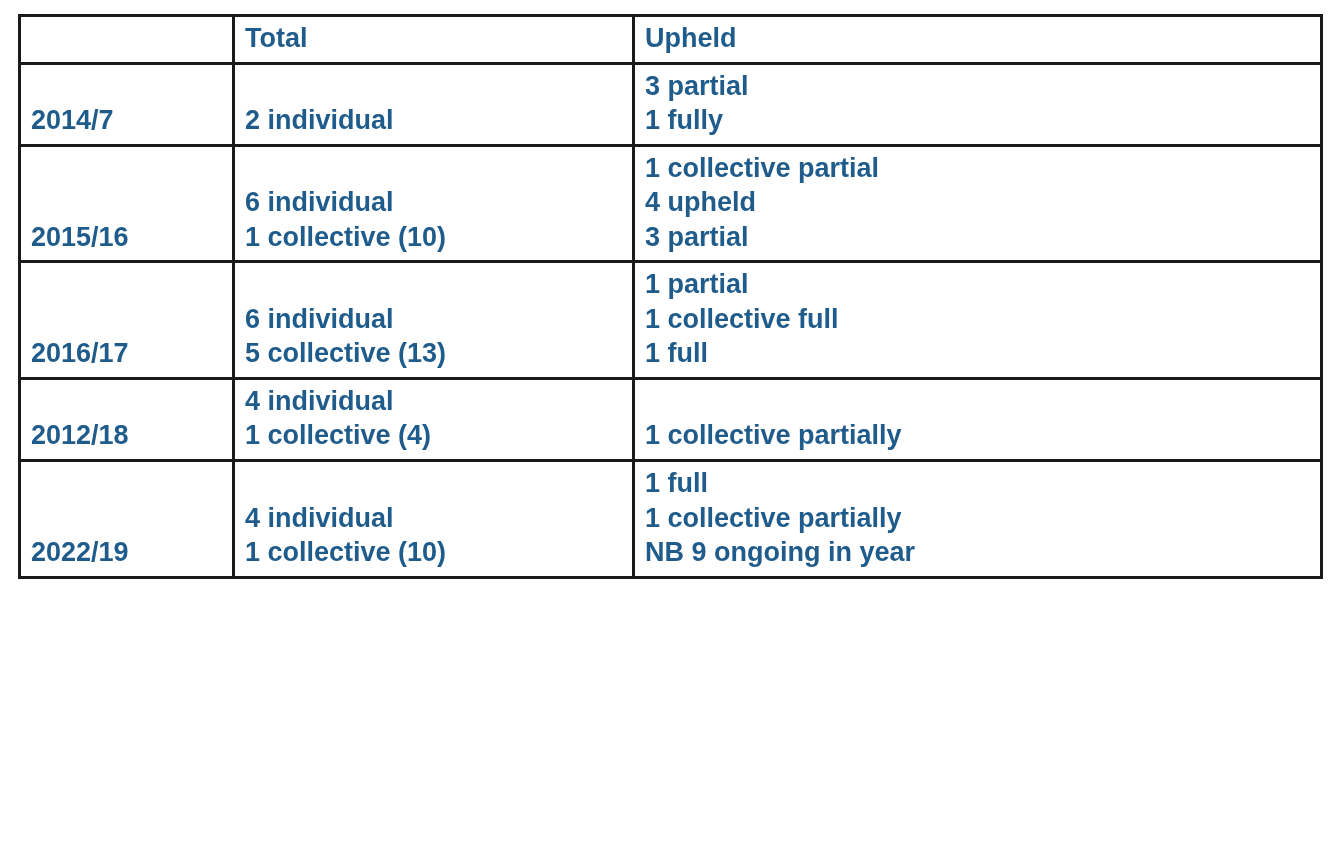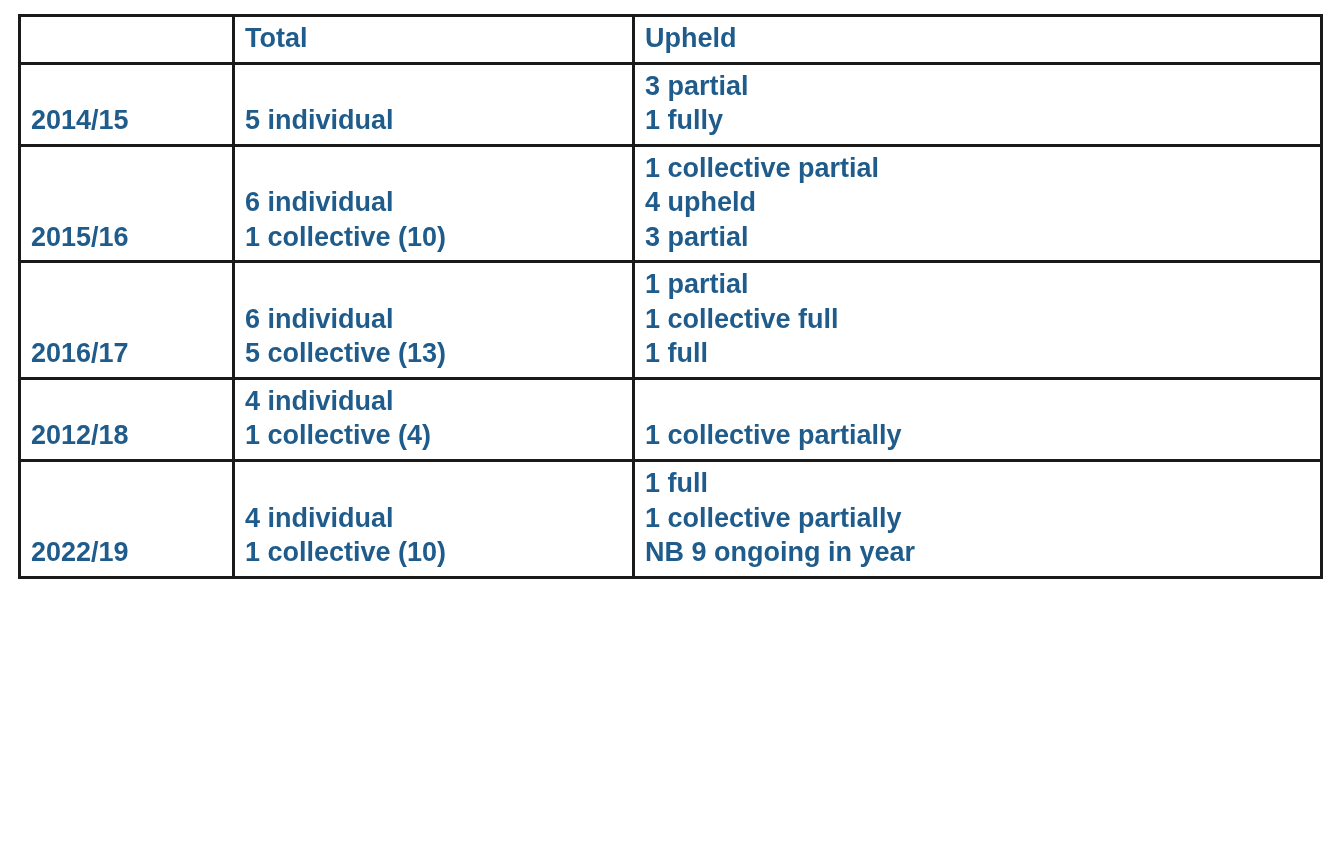--- a/index.html
+++ b/index.html
@@ -65,24 +65,24 @@
     <tbody>
 
       <tr>
         <td class="year-cell head-cell"></td>
         <td class="head-cell">Total</td>
         <td class="head-cell">Upheld</td>
       </tr>
 
 
       <tr>
-        <td class="year-cell">2014/15</td>
+        <td class="year-cell">2014/7</td>
         <td>
           <div class="cell-lines">
-            <span>5 individual</span>
+            <span>2 individual</span>
           </div>
         </td>
         <td>
           <div class="cell-lines">
             <span>3 partial</span>
             <span>1 fully</span>
           </div>
         </td>
       </tr>
 

